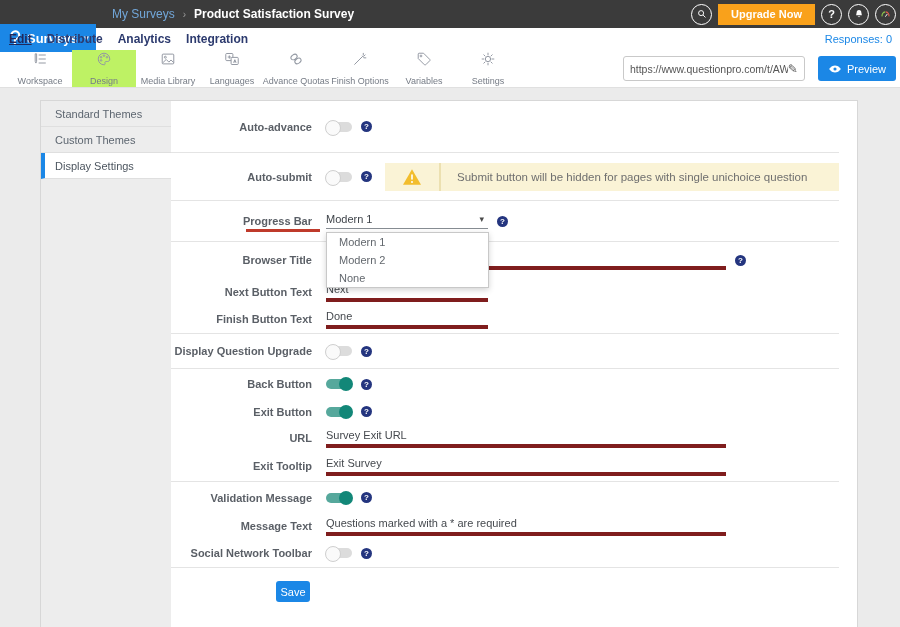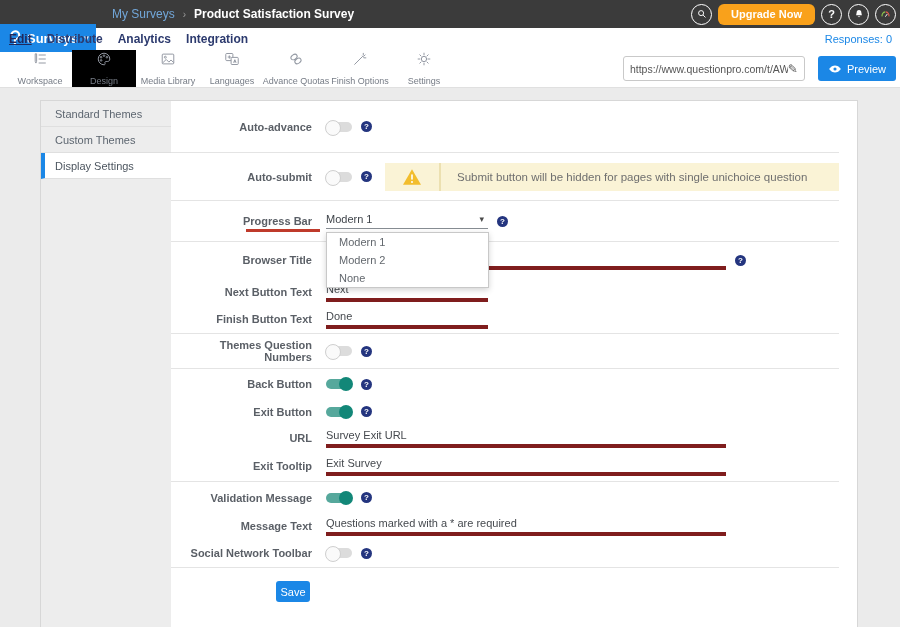--- a/index.html
+++ b/index.html
@@ -10,32 +10,32 @@
   .topbar { height:28px; background:#3b3b3b; display:flex; align-items:center; }
   .logo-box { height:28px; width:96px; background:#1b87e6; display:flex; align-items:center; gap:5px; padding-left:8px; cursor:pointer; flex:0 0 auto;margin-top:48px; }
   .logo-box .brand { color:#fff; font-size:13px; font-weight:700; }
   .logo-box .caret { color:#fff; font-size:8px; margin-top:1px; }
   .crumbs { display:flex; align-items:center; gap:8px; margin-left:16px; font-size:12px; }
   .crumb-parent { color:#72a7d9; }
   .crumb-sep { color:#9a9a9a; font-size:10px; }
   .crumb-current { color:#ffffff; font-weight:600; }
   .topbar-right { margin-left:auto; display:flex; align-items:center; gap:6px; padding-right:4px; }
   .circle-btn { width:21px; height:21px; border:1.4px solid #fff; border-radius:50%; display:flex; align-items:center; justify-content:center; color:#fff; font-size:11px; font-weight:700; cursor:pointer; }
-  .upgrade { background:#f9a11b; color:#fff; font-size:11px; font-weight:700; border:none; border-radius:6px; height:21px; padding:0 13px; cursor:pointer; }
+  .upgrade { background:#f9a11b; color:#fff; font-size:11px; font-weight:700; border:none; border-radius:0; height:21px; padding:0 13px; cursor:pointer; }
 
   
   .navrow { height:22px; background:#fff; display:flex; align-items:center; padding-left:9px; gap:15px; }
   .tab { font-size:12px; font-weight:600; color:#2c3a6e; cursor:pointer; }
   .tab.active { color:#20285c; text-decoration:underline; }
   .responses { margin-left:auto; margin-right:8px; font-size:11px; color:#1b87e6; }
 
   
   .toolbar { height:38px; background:#fff; border-bottom:1px solid #e0e0e0; display:flex; align-items:stretch; padding-left:8px; }
   .tool { width:64px; display:flex; flex-direction:column; align-items:center; justify-content:center; gap:9px; cursor:pointer; }
-  .tool.active { background:#000000;text-align:right; }
+  .tool.active { background:#bef264;text-align:right; }
   .tool .tlabel { font-size:9px; color:#767c86; white-space:nowrap; }
   .tool svg { width:16px; height:16px; }
   .toolbar-right { margin-left:auto; display:flex; align-items:center; gap:13px; padding-right:4px; }
   .urlbox { width:182px; height:25px; border:1px solid #c9c9c9; border-radius:3px; background:#fff; display:flex; align-items:center; padding:0 6px; }
   .urlbox input { border:none; outline:none; flex:1; font-size:10.5px; color:#555; font-family:"Liberation Sans",sans-serif; background:transparent; }
   .urlbox .pencil { font-size:12px; color:#555; cursor:pointer; }
   .preview-btn { height:25px; background:#1b87e6; color:#fff; border:none; border-radius:3px; font-size:11px; padding:0 10px; display:flex; align-items:center; gap:5px; cursor:pointer; }
 
   
   .panel { position:absolute; left:40px; top:100px; width:818px; height:554px; background:#fff; border:1px solid #d7d7d7; display:flex; }
@@ -181,20 +181,29 @@
       <span class="tlabel">Advance Quotas</span>
     </div>
     <div class="tool">
       <svg viewBox="0 0 18 18">
         <g fill="none" stroke="#9298a2" stroke-width="1.1" stroke-linecap="round">
           <path d="M3 15l8.5-8.5"></path>
             <path d="M12.7 2.6v2M11.6 5.7l1.5 1.5M14.8 4.4l-1.5 1.5M15.6 7.7h-2"></path>
         </g>
       </svg>
       <span class="tlabel">Finish Options</span>
+    </div>
+    <div class="tool">
+      <svg viewBox="0 0 18 18">
+        <g fill="none" stroke="#9298a2" stroke-width="1.1">
+          <path d="M2.5 8.5v-5a1 1 0 0 1 1-1h5l7 7a1 1 0 0 1 0 1.4L10.9 15.5a1 1 0 0 1-1.4 0z"></path>
+            <circle cx="5.6" cy="5.6" r="1"></circle>
+        </g>
+      </svg>
+      <span class="tlabel">Variables</span>
     </div>
     <div class="tool">
       <svg viewBox="0 0 18 18">
         <g fill="none" stroke="#9298a2" stroke-width="1.1" stroke-linecap="round">
           <circle cx="9" cy="9" r="3"></circle>
           <path d="M9 2.4v2M9 13.6v2M2.4 9h2M13.6 9h2M4.3 4.3l1.4 1.4M12.3 12.3l1.4 1.4M13.7 4.3l-1.4 1.4M5.7 12.3l-1.4 1.4"></path>
         </g>
       </svg>
       <span class="tlabel">Settings</span>
     </div>
@@ -284,21 +293,21 @@
       </div>
 
       <div class="row rule" style="height:29px">
         <div class="lbl">Finish Button Text</div>
         <div class="ctl">
           <input class="uinput w-short" value="Done" style="">
         </div>
       </div>
 
       <div class="row rule" style="height:35px">
-        <div class="lbl">Themes Question Numbers</div>
+        <div class="lbl">Display Question Upgrade</div>
         <div class="ctl">
           <div class="toggle off"></div>
           <span class="q">?</span>
         </div>
       </div>
 
       <div class="row" style="height:30px">
         <div class="lbl">Back Button</div>
         <div class="ctl">
           <div class="toggle on"></div>

